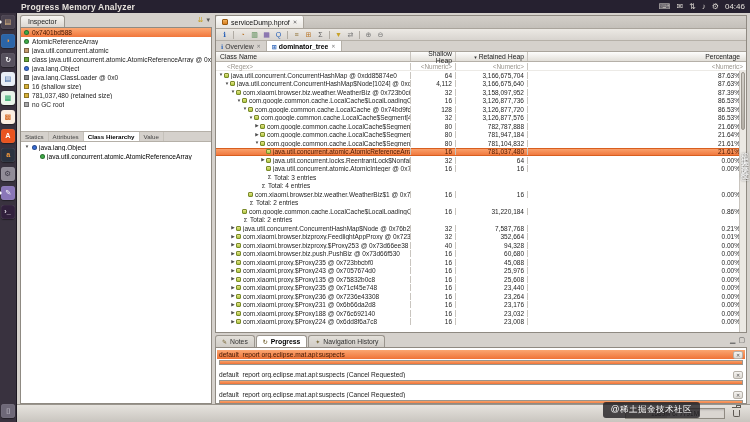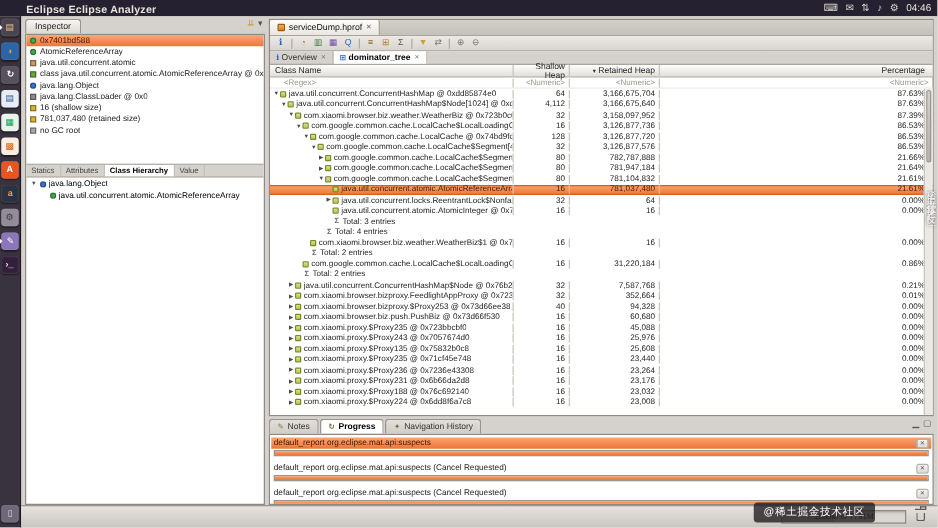--- a/index.html
+++ b/index.html
@@ -142,21 +142,21 @@
     font-size:8.5px; padding:2px 8px; border-radius:3px; letter-spacing:.5px; }
   .wm-vert { position:absolute; right:1px; top:146px; writing-mode:vertical-rl; font-size:8px;
     color:rgba(255,255,255,.92); text-shadow:0 0 2px rgba(0,0,0,.65); letter-spacing:3px; }
 </style>
 </head>
 <body>
 
 <div class="screen">
 
   <div class="top-panel">
-    <span class="panel-title">Eclipse Eclipse Analyzer</span>
+    <span class="panel-title">Progress Memory Analyzer</span>
     <div class="panel-right">
       <span style="display:flex;gap:6px;">
           <span class="tray-ic">⌨</span>
           <span class="tray-ic">✉</span>
           <span class="tray-ic">⇅</span>
           <span class="tray-ic">♪</span>
           <span class="tray-ic">⚙</span>
         </span>
       <span class="clock">04:46</span>
     </div>

